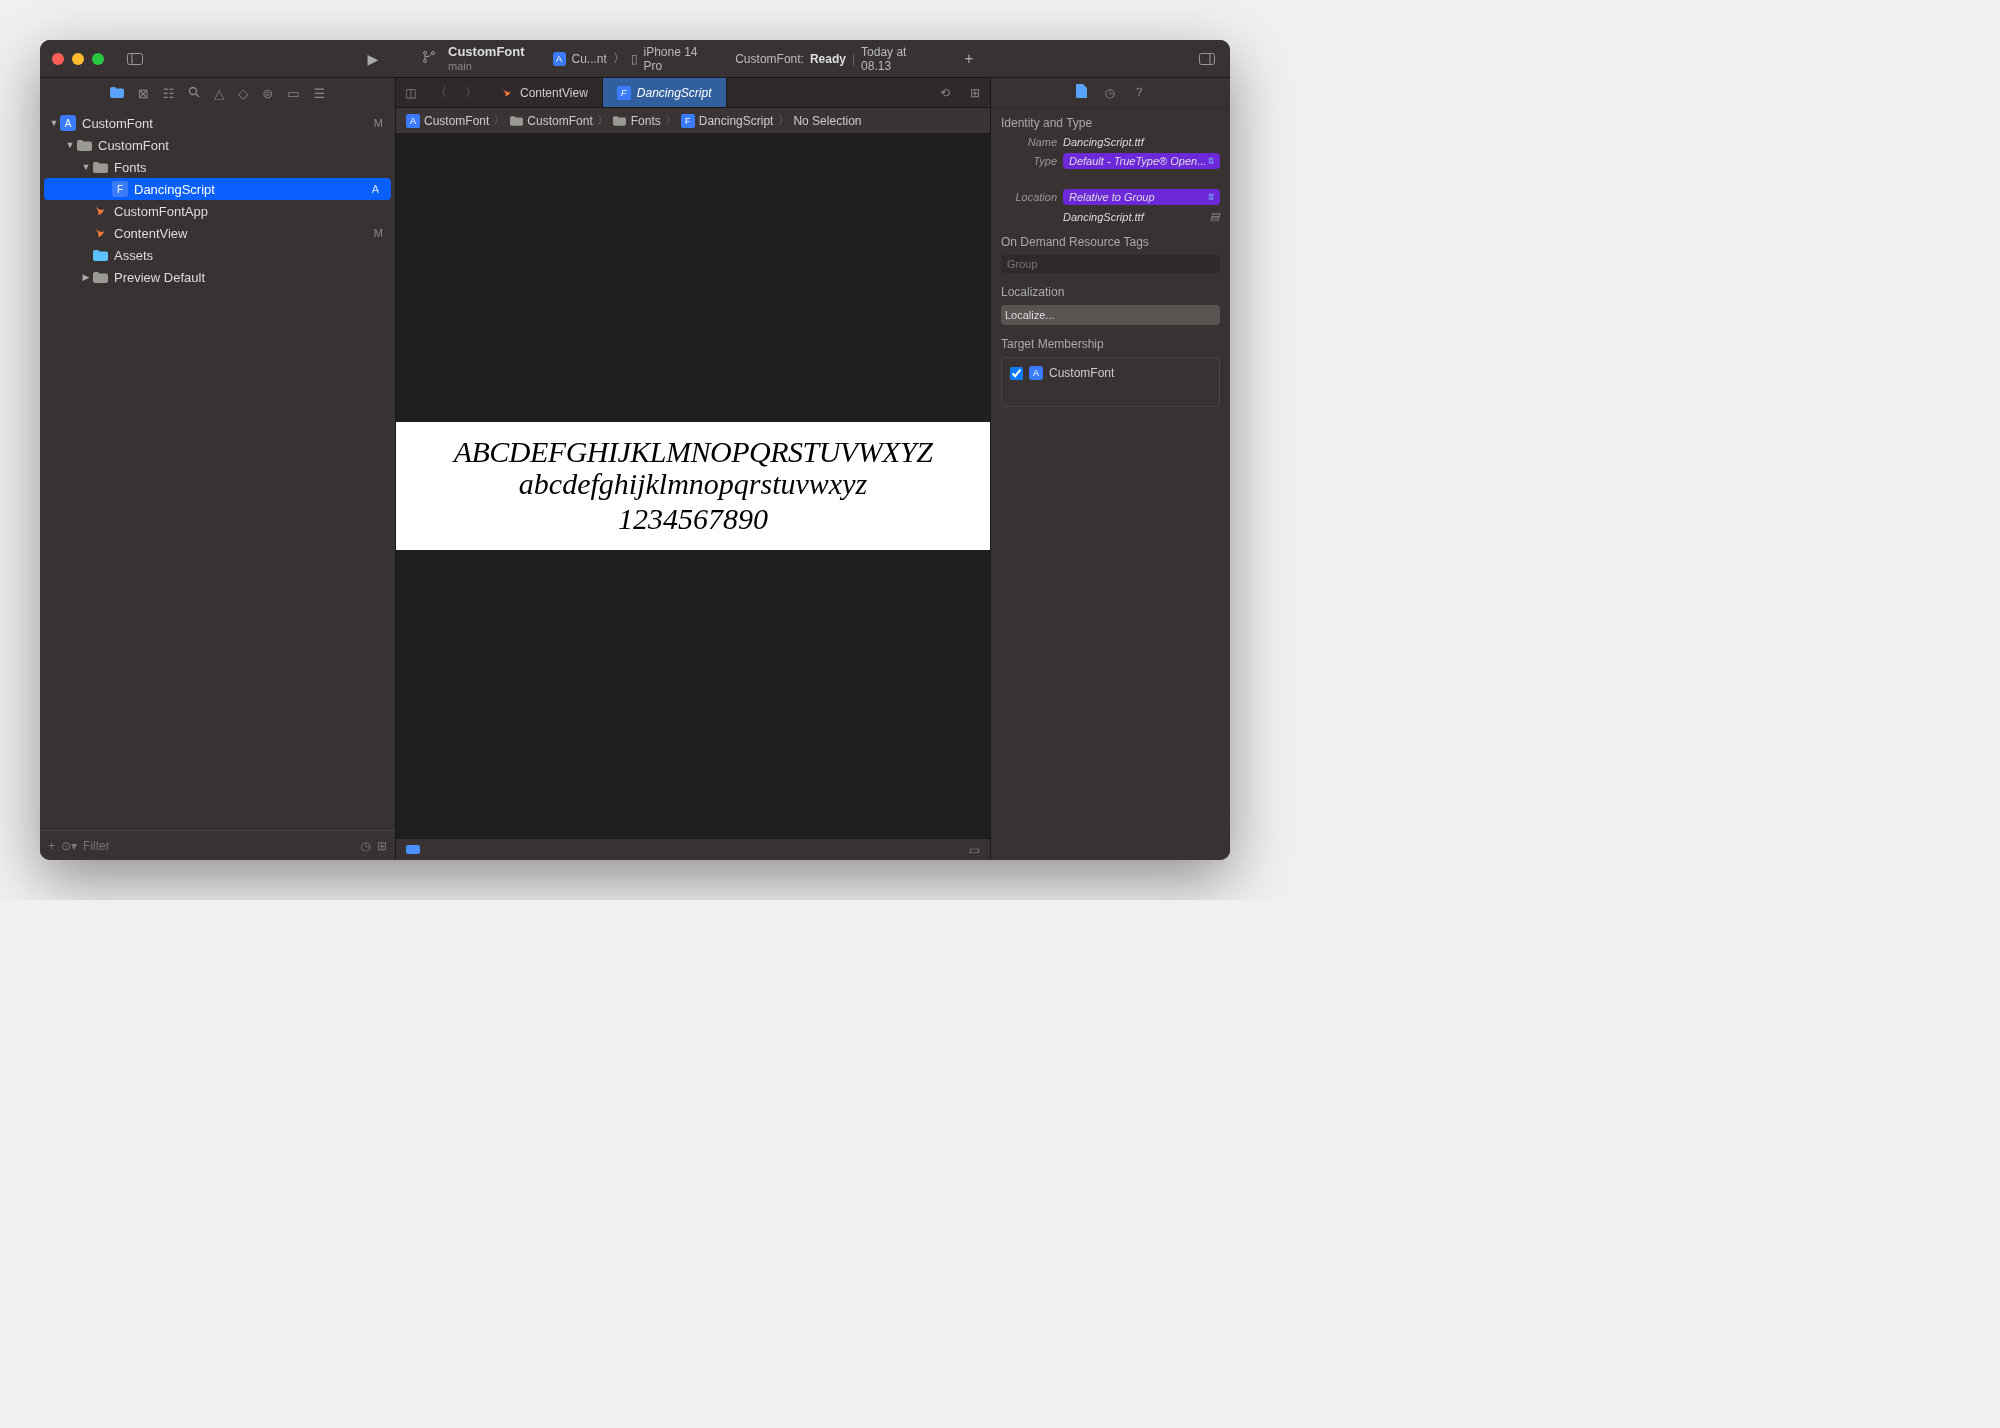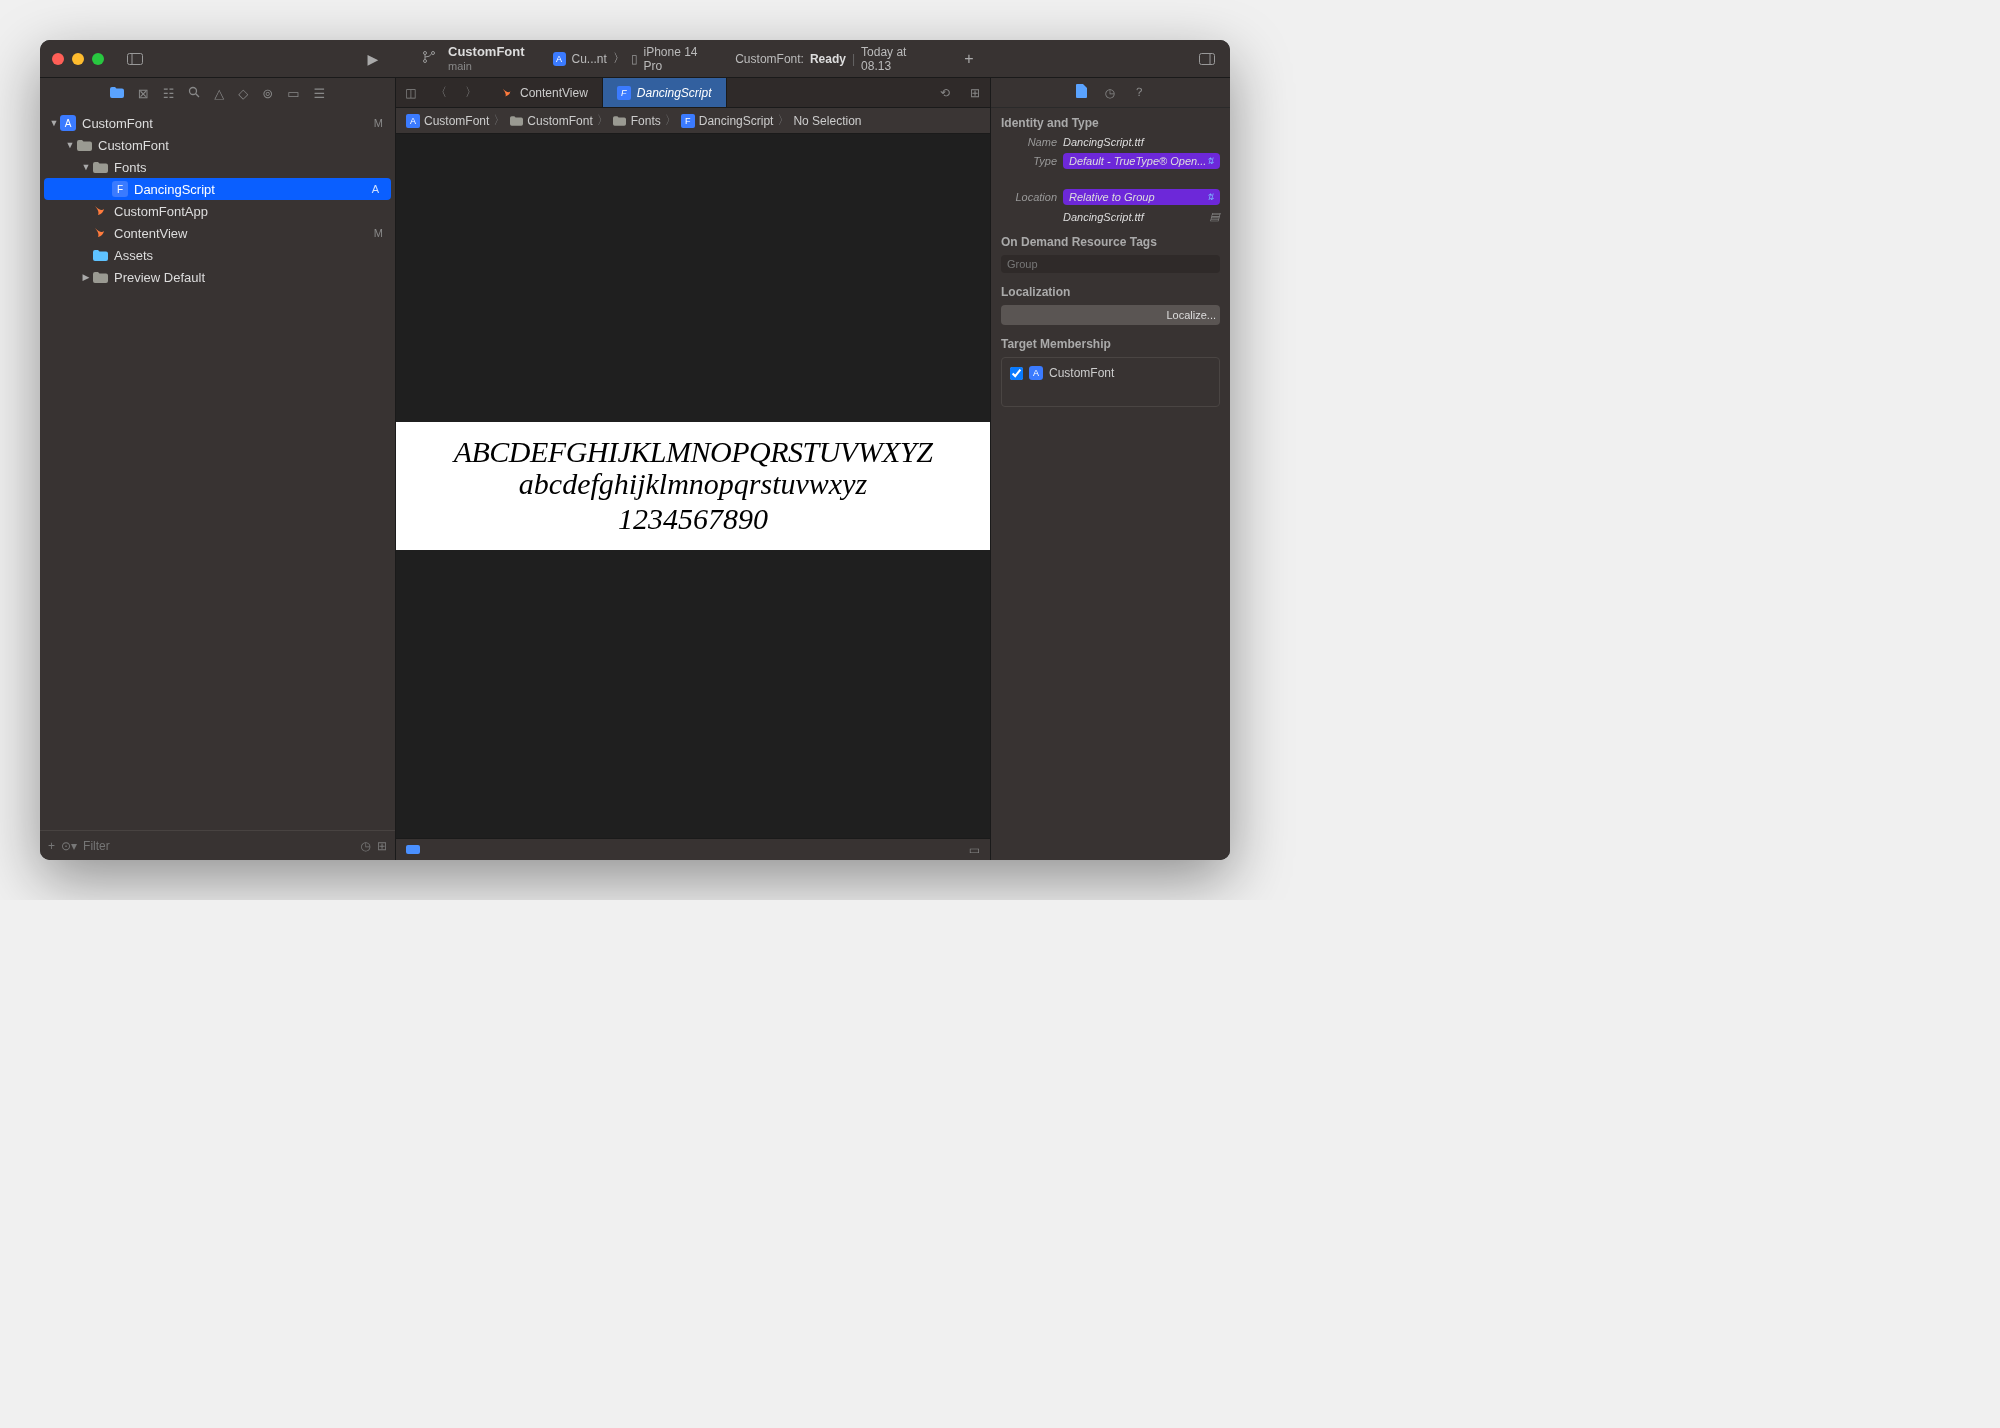--- a/index.html
+++ b/index.html
@@ -65,30 +65,30 @@
 .font-preview .line3 { font-family: "Brush Script MT", cursive; font-style: italic; font-size: 30px; line-height: 1.15; text-align: center; }
 .debug-bar { height: 22px; background: #383332; border-top: 1px solid #1a1a1a; display: flex; align-items: center; padding: 0 10px; }
 .debug-bar .di { width: 14px; height: 9px; background: #4a90ff; border-radius: 2px; }
 .debug-bar .dr { margin-left: auto; color: #888; font-size: 12px; }
 .inspector { width: 240px; background: #383332; border-left: 1px solid #1a1a1a; display: flex; flex-direction: column; font-size: 12px; color: #ccc; }
 .insp-icons { height: 30px; display: flex; align-items: center; justify-content: center; gap: 18px; border-bottom: 1px solid #2a2a2a; }
 .insp-icons span { color: #888; cursor: pointer; }
 .insp-icons span.active { color: #5aa3ff; }
 .insp-body { flex: 1; overflow: auto; padding: 8px 10px; }
 .insp-section { margin-bottom: 12px; }
-.insp-head { color: #aaa; font-weight: 700; font-size: 12px; margin-bottom: 6px; }
+.insp-head { color: #aaa; font-weight: 400; font-size: 12px; margin-bottom: 6px; }
 .insp-row { display: flex; align-items: center; margin-bottom: 5px; gap: 6px; font-style: italic; }
 .insp-row .lbl { width: 56px; text-align: right; color: #999; font-size: 11px; flex-shrink: 0; }
 .insp-row .val { flex: 1; background: #6d28d9; border-radius: 4px; padding: 2px 6px; font-size: 11px; color: #ddd; display: flex; align-items: center; justify-content: space-between; min-width: 0; }
 .insp-row .val.plain { background: transparent; padding: 0; }
 .insp-row .val .dd { color: #7ab5ff; font-size: 9px; }
 .insp-row .val span:first-child { overflow: hidden; text-overflow: ellipsis; white-space: nowrap; }
 .fullpath { font-size: 11px; color: #bbb; line-height: 1.35; word-break: break-all; }
 .tags-input { background: #2f2a29; border-radius: 4px; padding: 3px 6px; color: #777; font-size: 11px; }
-.localize-btn { background: #5a5553; border-radius: 4px; padding: 4px; text-align: right; color: #ddd; font-size: 11px; cursor: pointer; }
+.localize-btn { background: #5a5553; border-radius: 4px; padding: 4px; text-align: left; color: #ddd; font-size: 11px; cursor: pointer; }
 .target-box { border: 1px solid #4a4543; border-radius: 4px; padding: 8px; min-height: 50px; }
 .target-row { display: flex; align-items: center; gap: 6px; }
 .target-row input[type=checkbox] { accent-color: #0a7bff; }
 .arrow-icon { color: #888; font-size: 11px; margin-left: 4px; }
 </style>
 </head>
 <body>
 
 <div class="window">
 

